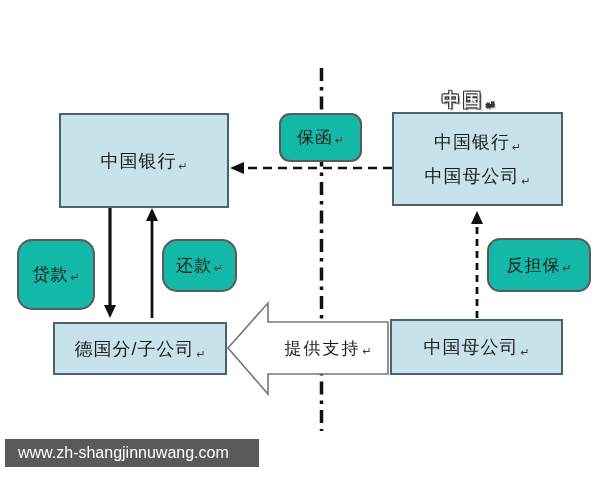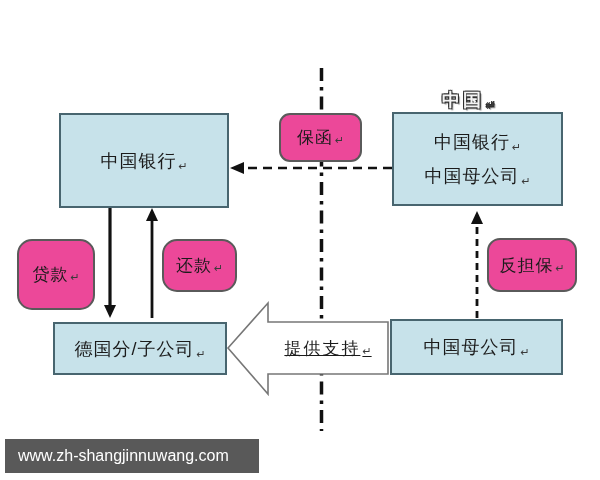--- a/index.html
+++ b/index.html
@@ -10,21 +10,21 @@
   .layer{position:absolute;left:0;top:0;z-index:1;}
   
   .node{
     position:absolute;z-index:2;background:#c7e2ea;border:2px solid #48656f;
     box-sizing:border-box;display:flex;flex-direction:column;align-items:center;
     justify-content:space-evenly;text-align:center;
   }
   .node .line{font-size:18px;letter-spacing:1px;white-space:nowrap;text-align:right;}
   
   .tag{
-    position:absolute;z-index:2;background:#ec4899;border:2px solid #5a5a5a;
+    position:absolute;z-index:2;background:#14b8a6;border:2px solid #5a5a5a;
     box-sizing:border-box;display:flex;align-items:center;justify-content:center;
     font-size:17px;letter-spacing:1px;white-space:nowrap;
   }
   .ret{
     font-size:11px;color:#3a3a3a;margin-left:2px;position:relative;top:3px;
     letter-spacing:0;
   }
   
   .region{
     position:absolute;z-index:3;font-size:18px;font-weight:700;letter-spacing:3px;
@@ -35,21 +35,21 @@
   .support-text{
     position:absolute;z-index:2;display:flex;align-items:center;justify-content:center;
     font-size:17px;letter-spacing:2px;white-space:nowrap;
   }
   .banner{
     position:absolute;z-index:4;background:#595959;color:#ffffff;
     display:flex;align-items:center;box-sizing:border-box;
   }
   .banner.badge{left:463px;top:7px;width:135px;height:31px;justify-content:center;
     font-size:16px;letter-spacing:1px;}
-  .banner.footer{left:5px;top:439px;width:254px;height:34px;padding-left:13px;
+  .banner.footer{left:5px;top:439px;width:254px;height:28px;padding-left:13px;
     font-size:16px;}
 </style>
 </head>
 <body>
 
 <div class="stage">
 
   <svg class="layer" width="600" height="480" viewBox="0 0 600 480">
 
     <line x1="321.5" y1="68" x2="321.5" y2="431" stroke="#111" stroke-width="3.5" stroke-dasharray="13 6 3.5 6"></line>
@@ -101,26 +101,26 @@
       <span class="ret">↵</span>
     </div>
   <div class="tag" style="left:17px;top:239px;width:78px;height:71px;border-radius:15px;">
       <span>贷款</span>
       <span class="ret">↵</span>
     </div>
   <div class="tag" style="left:162px;top:239px;width:75px;height:53px;border-radius:15px;">
       <span>还款</span>
       <span class="ret">↵</span>
     </div>
-  <div class="tag" style="left:487px;top:238px;width:90px;height:54px;border-radius:13px;">
+  <div class="tag" style="left:487px;top:238px;width:104px;height:54px;border-radius:13px;">
       <span>反担保</span>
       <span class="ret">↵</span>
     </div>
 
-  <div class="support-text" style="left:268px;top:322px;width:120px;height:52px;text-decoration:underline;">
+  <div class="support-text" style="left:268px;top:322px;width:120px;height:52px;">
       <span>提供支持</span>
       <span class="ret">↵</span>
     </div>
 
   <div class="banner footer">
     <span>www.zh-shangjinnuwang.com</span>
   </div>
 
 </div>
 

